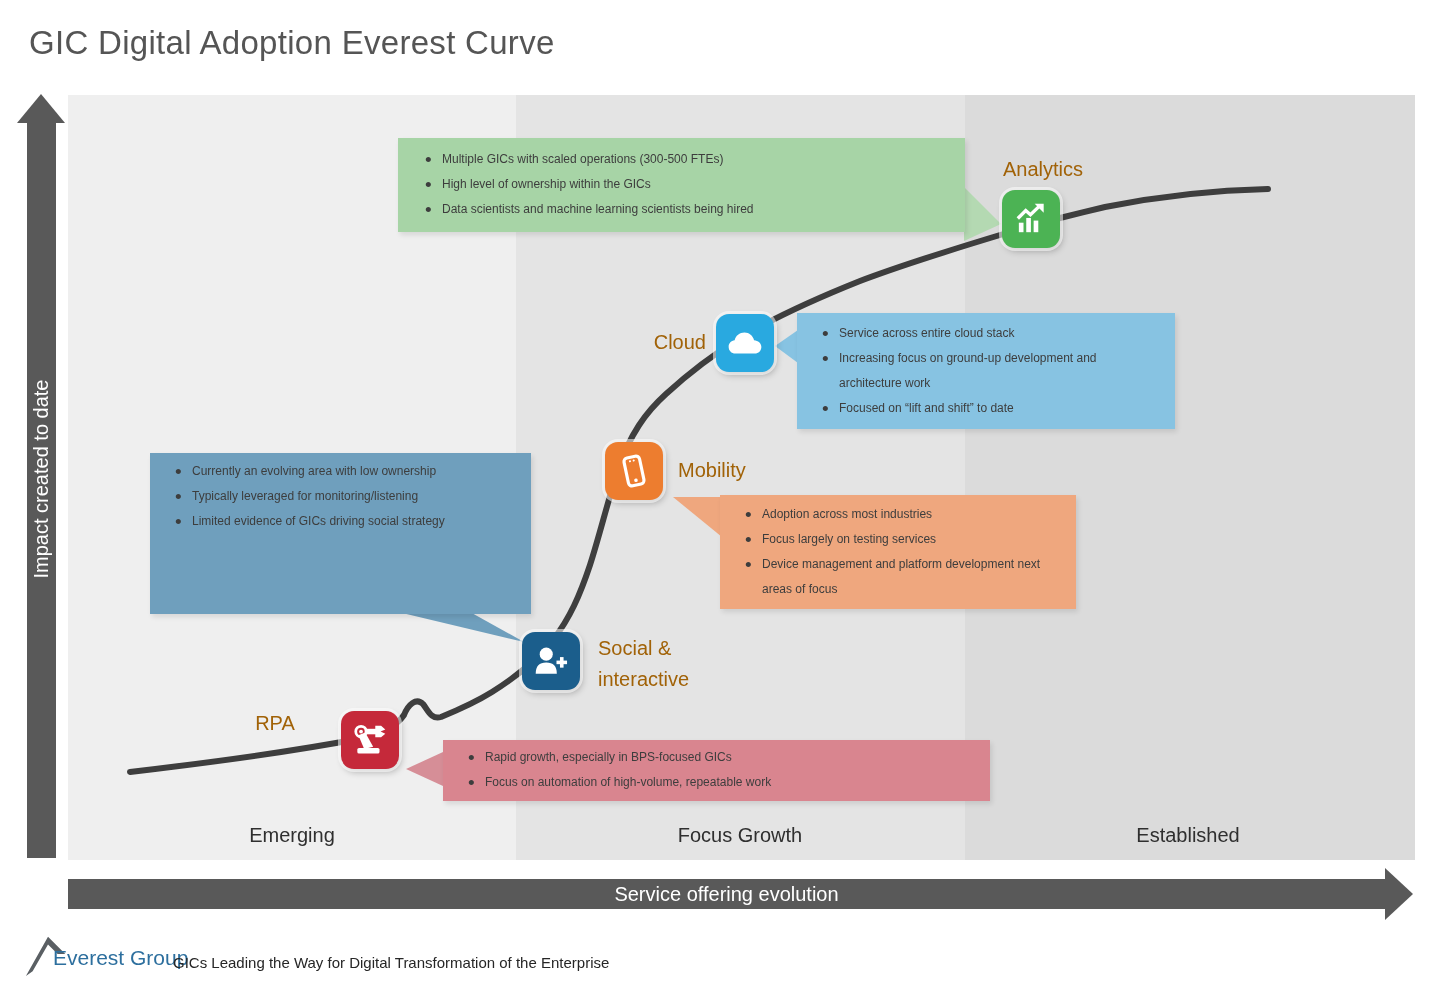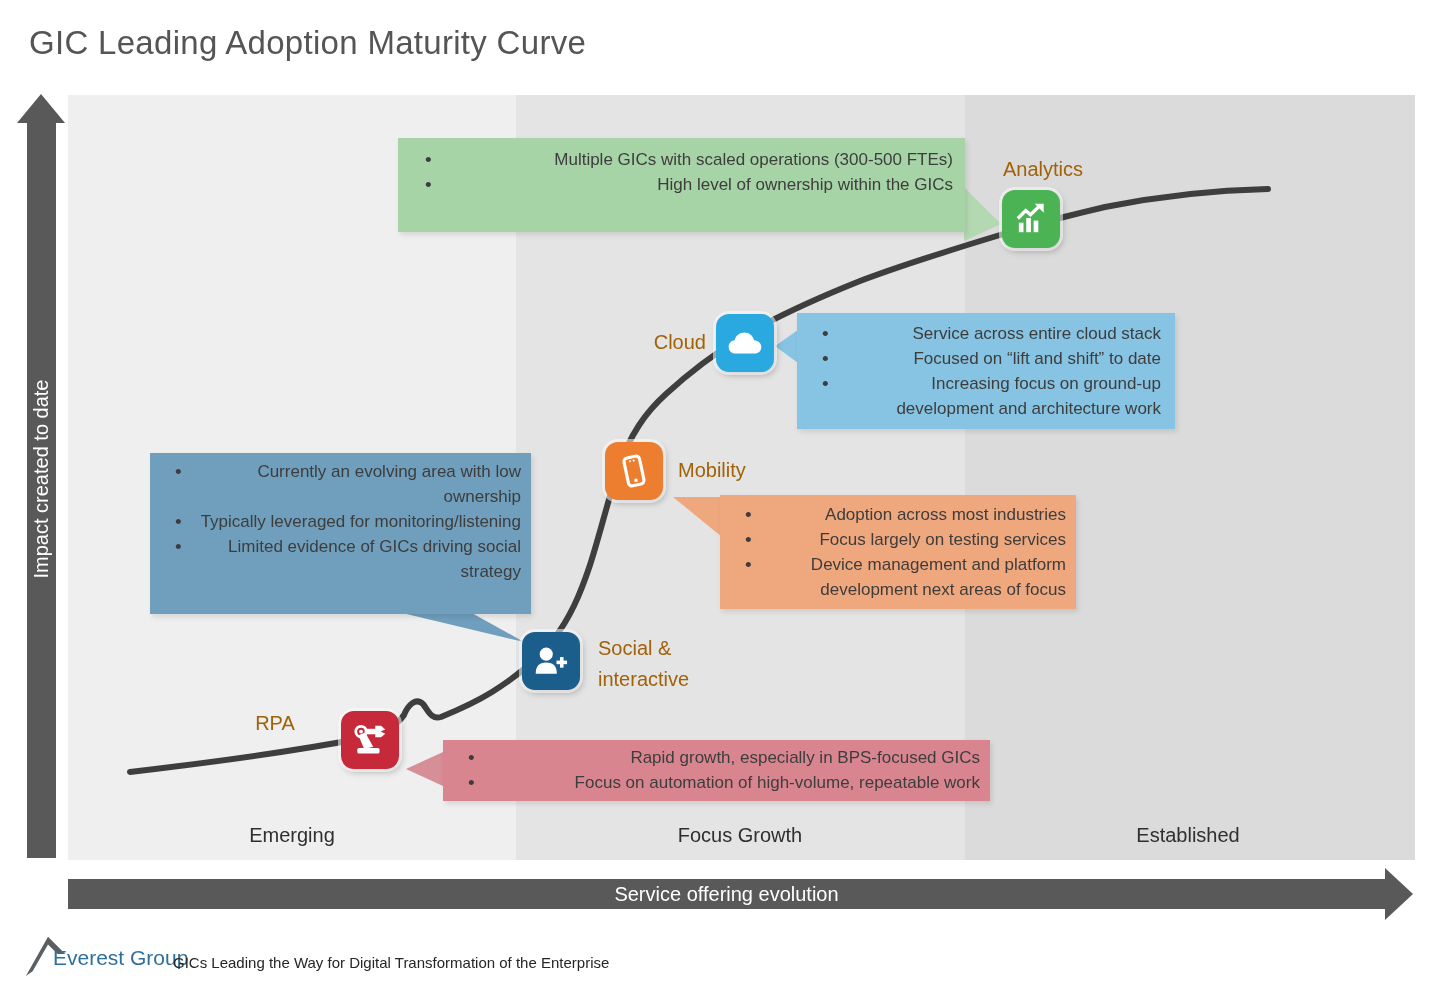--- a/index.html
+++ b/index.html
@@ -28,21 +28,21 @@
            display:flex; align-items:center; justify-content:center; }
   .x-head { position:absolute; left:1385px; top:868px; width:0; height:0;
             border-top:26px solid transparent; border-bottom:26px solid transparent;
             border-left:28px solid #595959; }
   .x-label { color:#fff; font-size:20px; }
 
   
   #overlay { position:absolute; left:0; top:0; pointer-events:none; }
 
   
-  .callout { position:absolute; color:#3d3d3d; font-size:17px; box-shadow:2px 3px 5px rgba(0,0,0,.10);text-align:right; }
+  .callout { position:absolute; color:#3d3d3d; font-size:12px; box-shadow:2px 3px 5px rgba(0,0,0,.10); }
   .callout ul { list-style:none; }
   .callout li { position:relative; padding-left:26px; line-height:25px; }
   .callout li::before { content:"\2022"; position:absolute; left:9px; top:0; font-size:19px; }
   .co-analytics { left:398px; top:138px; width:567px; height:94px;  background:#a7d4a6; }
   .co-analytics ul { padding:9px 12px 9px 18px; }
   .co-cloud     { left:797px; top:313px; width:378px; height:116px; background:#87c3e2; }
   .co-cloud ul  { padding:8px 14px 8px 16px; }
   .co-mobility  { left:720px; top:495px; width:356px; height:114px; background:#efa77e; }
   .co-mobility ul { padding:7px 10px 7px 16px; }
   .co-social    { left:150px; top:453px; width:381px; height:161px; background:#6f9fbd; }
@@ -72,21 +72,21 @@
   
   .footer-logo { position:absolute; left:24px; top:931px; }
   .brand { position:absolute; left:53px; top:946px; font-size:21px; color:#2d6f9e; }
   .tagline { position:absolute; left:173px; top:954px; font-size:15px; color:#262626; }
 </style>
 </head>
 <body>
 
 <div id="canvas">
 
-  <div class="page-title">GIC Leading Adoption Maturity Curve</div>
+  <div class="page-title">GIC Digital Adoption Everest Curve</div>
 
   <div class="zone zone-1"></div>
   <div class="zone zone-2"></div>
   <div class="zone zone-3"></div>
   <div class="zone-label" style="left:292px;">Emerging</div>
   <div class="zone-label" style="left:740px;">Focus Growth</div>
   <div class="zone-label" style="left:1188px;">Established</div>
 
   <svg id="overlay" width="1439" height="997">
     <polygon points="443,752 406,769 443,786" fill="#d68e97"></polygon>
@@ -108,27 +108,28 @@
          C775 317 815 299 860 281
          C910 262 960 247 1010 232
          C1040 223 1070 215 1105 207
          C1160 196 1220 190 1268 189" fill="none" stroke="#3e3e3e" stroke-width="6" stroke-linecap="round"></path>
   </svg>
 
   <div class="callout co-analytics">
     <ul>
       <li>Multiple GICs with scaled operations (300-500 FTEs)</li>
       <li>High level of ownership within the GICs</li>
+      <li>Data scientists and machine learning scientists being hired</li>
     </ul>
   </div>
   <div class="callout co-cloud">
     <ul>
       <li>Service across entire cloud stack</li>
+      <li>Increasing focus on ground-up development and architecture work</li>
       <li>Focused on “lift and shift” to date</li>
-      <li>Increasing focus on ground-up development and architecture work</li>
     </ul>
   </div>
   <div class="callout co-mobility">
     <ul>
       <li>Adoption across most industries</li>
       <li>Focus largely on testing services</li>
       <li>Device management and platform development next areas of focus</li>
     </ul>
   </div>
   <div class="callout co-social">

